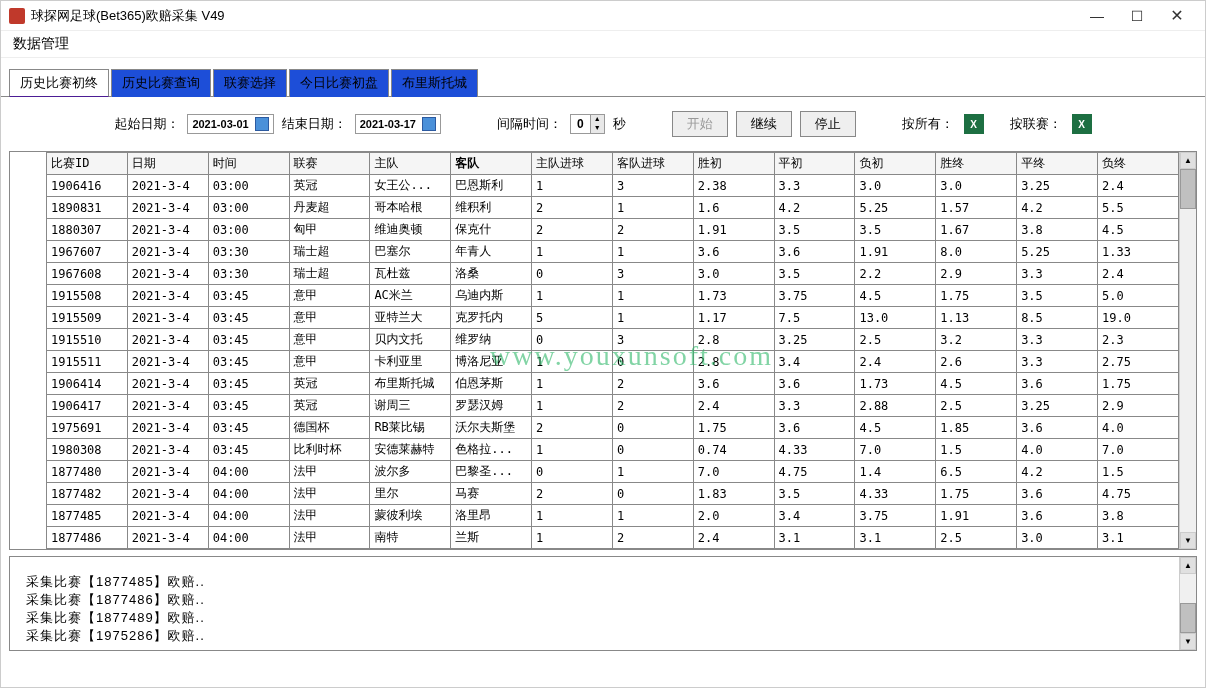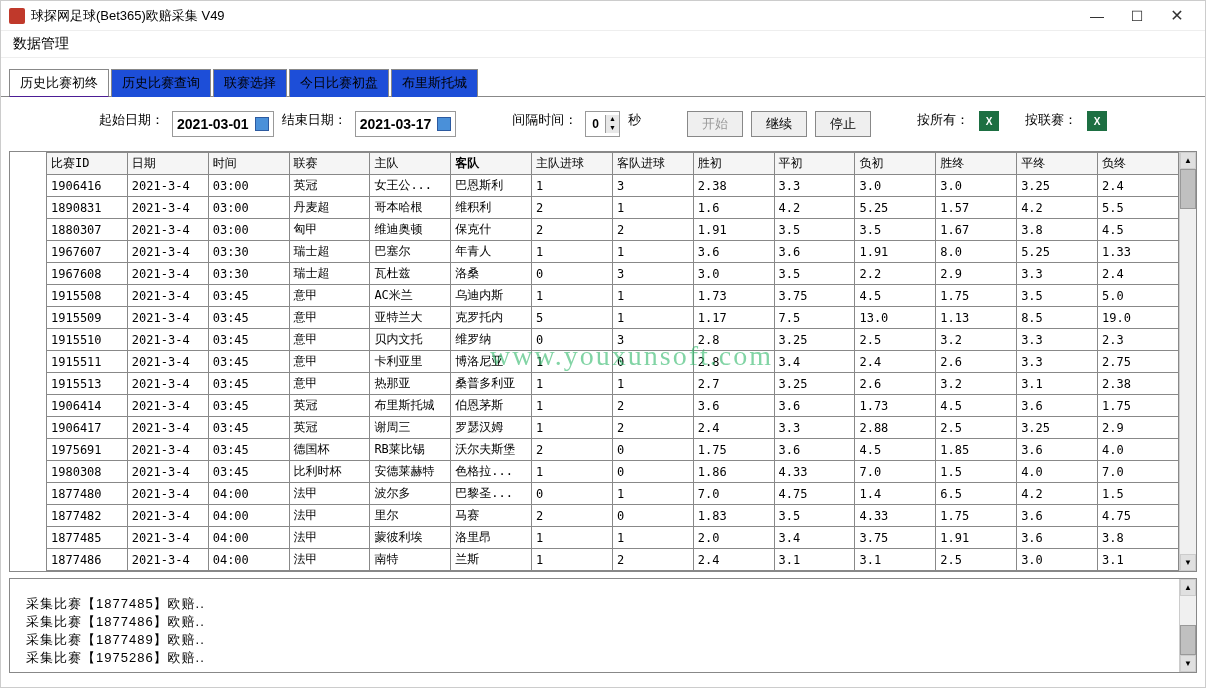--- a/index.html
+++ b/index.html
@@ -8,24 +8,24 @@
 .titlebar { height: 30px; display: flex; align-items: center; padding: 0 8px; background: #fff; border-bottom: 1px solid #eee; }
 .titlebar .icon { width: 16px; height: 16px; background: #c0392b; margin-right: 6px; border-radius: 2px; }
 .titlebar .title { flex: 1; font-size: 13px; }
 .titlebar .winbtn { width: 40px; height: 30px; display: flex; align-items: center; justify-content: center; font-size: 14px; color: #333; }
 .titlebar .close { font-size: 16px; }
 .menubar { padding: 4px 8px; font-size: 14px; border-bottom: 1px solid #eee; }
 .menubar span { padding: 2px 4px; }
 .tabs { display: flex; border-bottom: 1px solid #888; margin-top: 10px; padding-left: 8px; }
 .tab { padding: 4px 10px; border: 1px solid #888; border-bottom: none; margin-right: 2px; background: #1d4ed8; font-size: 13px; position: relative; top: 1px; }
 .tab.active { background: #fff; border-bottom: 1px solid #4c1d95; }
-.controls { display: flex; padding: 14px 8px; gap: 8px; justify-content: center; flex-wrap: nowrap; }
+.controls { display: flex; align-items: center; padding: 14px 8px; gap: 8px; justify-content: center; flex-wrap: nowrap; }
 .controls .label { font-size: 13px; }
 .controls .dateinput { display: flex; align-items: center; border: 1px solid #999; padding: 2px 4px; background: #fff; }
-.controls .dateinput span { font-weight: bold; font-size: 14px; }
+.controls .dateinput span { font-weight: bold; font-size: 11px; }
 .controls .calicon { width: 14px; height: 14px; margin-left: 6px; background: linear-gradient(#4a90d9, #4a90d9); border: 1px solid #2c5aa0; }
 .controls .spinner { display: flex; align-items: center; border: 1px solid #999; }
 .controls .spinner span { padding: 2px 6px; font-weight: bold; }
 .controls .spinbtns { display: flex; flex-direction: column; }
 .controls .spinbtns div { width: 14px; height: 9px; background: #e8e8e8; border-left: 1px solid #999; font-size: 7px; text-align: center; line-height: 8px; }
 .controls button { padding: 3px 14px; font-size: 13px; border: 1px solid #888; background: #efefef; }
 .controls button:disabled { color: #999; }
 .controls .excelicon { width: 20px; height: 20px; background: #1d6f42; color: #fff; display: inline-flex; align-items: center; justify-content: center; font-size: 10px; font-weight: bold; margin-left: 2px; }
 .tablewrap { flex: 0 0 auto; overflow: hidden; border: 1px solid #888; margin: 0 8px; position: relative; display: flex; }
 .tableinner { flex: 1; overflow: hidden; padding-left: 36px; }
@@ -261,36 +261,20 @@
               <td>1</td>
               <td>0</td>
               <td>2.8</td>
               <td>3.4</td>
               <td>2.4</td>
               <td>2.6</td>
               <td>3.3</td>
               <td>2.75</td>
             </tr>
             <tr>
-              <td>1915513</td>
-              <td>2021-3-4</td>
-              <td>03:45</td>
-              <td>意甲</td>
-              <td>热那亚</td>
-              <td>桑普多利亚</td>
-              <td>1</td>
-              <td>1</td>
-              <td>2.7</td>
-              <td>3.25</td>
-              <td>2.6</td>
-              <td>3.2</td>
-              <td>3.1</td>
-              <td>2.38</td>
-            </tr>
-            <tr>
               <td>1906414</td>
               <td>2021-3-4</td>
               <td>03:45</td>
               <td>英冠</td>
               <td>布里斯托城</td>
               <td>伯恩茅斯</td>
               <td>1</td>
               <td>2</td>
               <td>3.6</td>
               <td>3.6</td>
@@ -333,21 +317,21 @@
             </tr>
             <tr>
               <td>1980308</td>
               <td>2021-3-4</td>
               <td>03:45</td>
               <td>比利时杯</td>
               <td>安德莱赫特</td>
               <td>色格拉...</td>
               <td>1</td>
               <td>0</td>
-              <td>1.86</td>
+              <td>0.74</td>
               <td>4.33</td>
               <td>7.0</td>
               <td>1.5</td>
               <td>4.0</td>
               <td>7.0</td>
             </tr>
             <tr>
               <td>1877480</td>
               <td>2021-3-4</td>
               <td>04:00</td>

